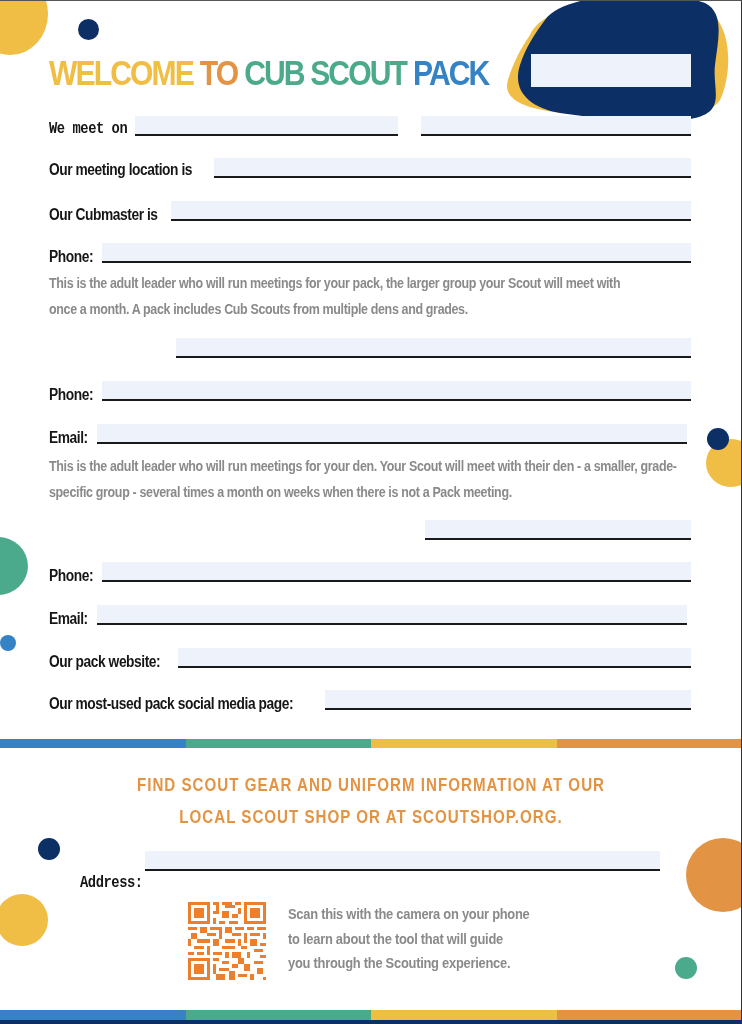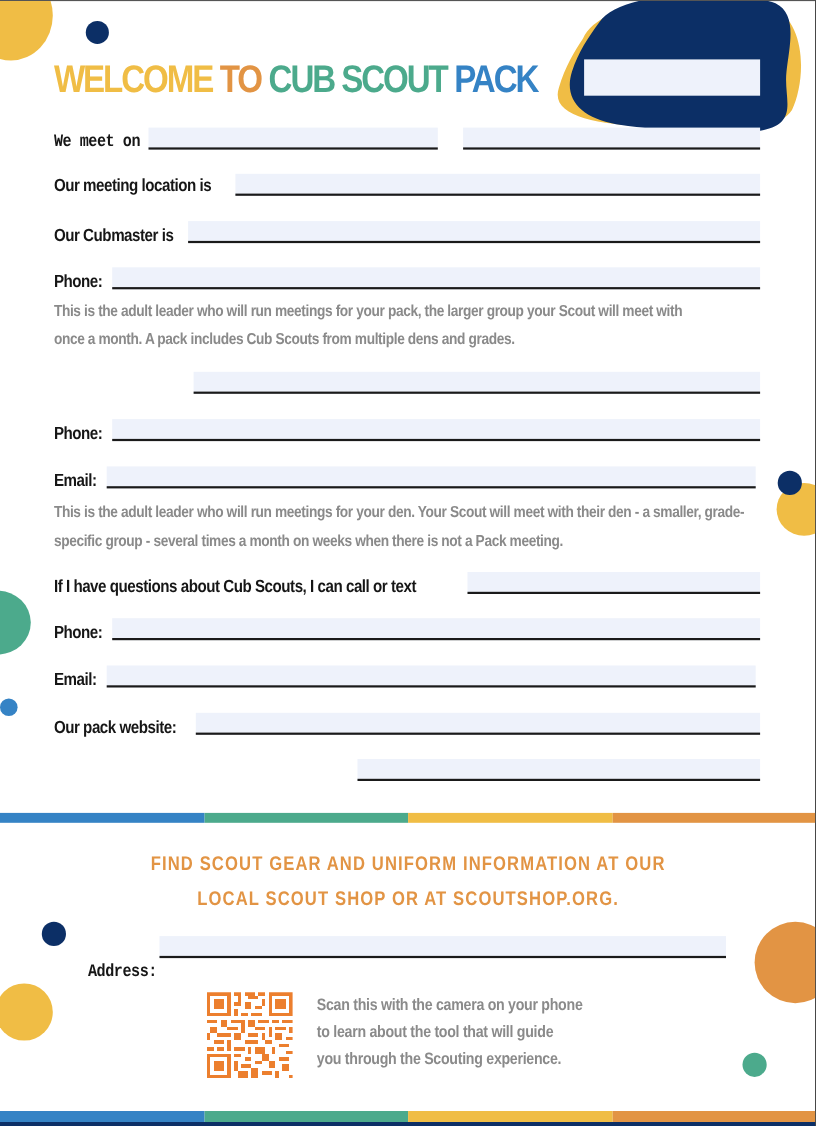--- a/index.html
+++ b/index.html
@@ -79,40 +79,40 @@
   <div class="row" style="top:423px;">
     <span class="label">Email:</span>
   </div>
   <input class="field" type="text" style="left: 97px; top: 423px; width: 590px;" value="">
 
   <div class="note" style="top:452px; width:760px;">This is the adult leader who will run meetings for your den. Your Scout will meet with their den - a smaller, grade-specific group - several times a month on weeks when there is not a Pack meeting.</div>
 
   <div class="dot" style="left:706px; top:438px; width:50px; height:48px; background:#f0bd45;"></div>
   <div class="dot" style="left:707px; top:427px; width:22px; height:22px; background:#0c2f66;"></div>
 
-  <div class="row" style="top:519px;">
-    <span class="label">If I have questions about Cub Scouts, I can call or text</span>
-  </div>
   <input class="field" type="text" style="left: 425px; top: 519px; width: 266px;" value="">
 
   <div class="row" style="top:561px;">
     <span class="label">Phone:</span>
   </div>
   <input class="field" type="text" style="left: 102px; top: 561px; width: 589px;" value="">
 
   <div class="row" style="top:604px;">
     <span class="label">Email:</span>
   </div>
   <input class="field" type="text" style="left: 97px; top: 604px; width: 590px;" value="">
 
   <div class="row" style="top:647px;">
     <span class="label">Our pack website:</span>
   </div>
   <input class="field" type="text" style="left: 178px; top: 647px; width: 513px;" value="">
 
+  <div class="row" style="top:689px;">
+    <span class="label">Our most-used pack social media page:</span>
+  </div>
   <input class="field" type="text" style="left: 325px; top: 689px; width: 366px;" value="">
 
   <div class="dot" style="left:-32px; top:536px; width:60px; height:58px; background:#4caa8c;"></div>
   <div class="dot" style="left:0px; top:634px; width:16px; height:16px; background:#3583c5;"></div>
 
   <div class="stripe" style="top:738px;">
     <div style="background:#3583c5;"></div>
       <div style="background:#4caa8c;"></div>
       <div style="background:#f0bd45;"></div>
       <div style="background:#e29444;"></div>

